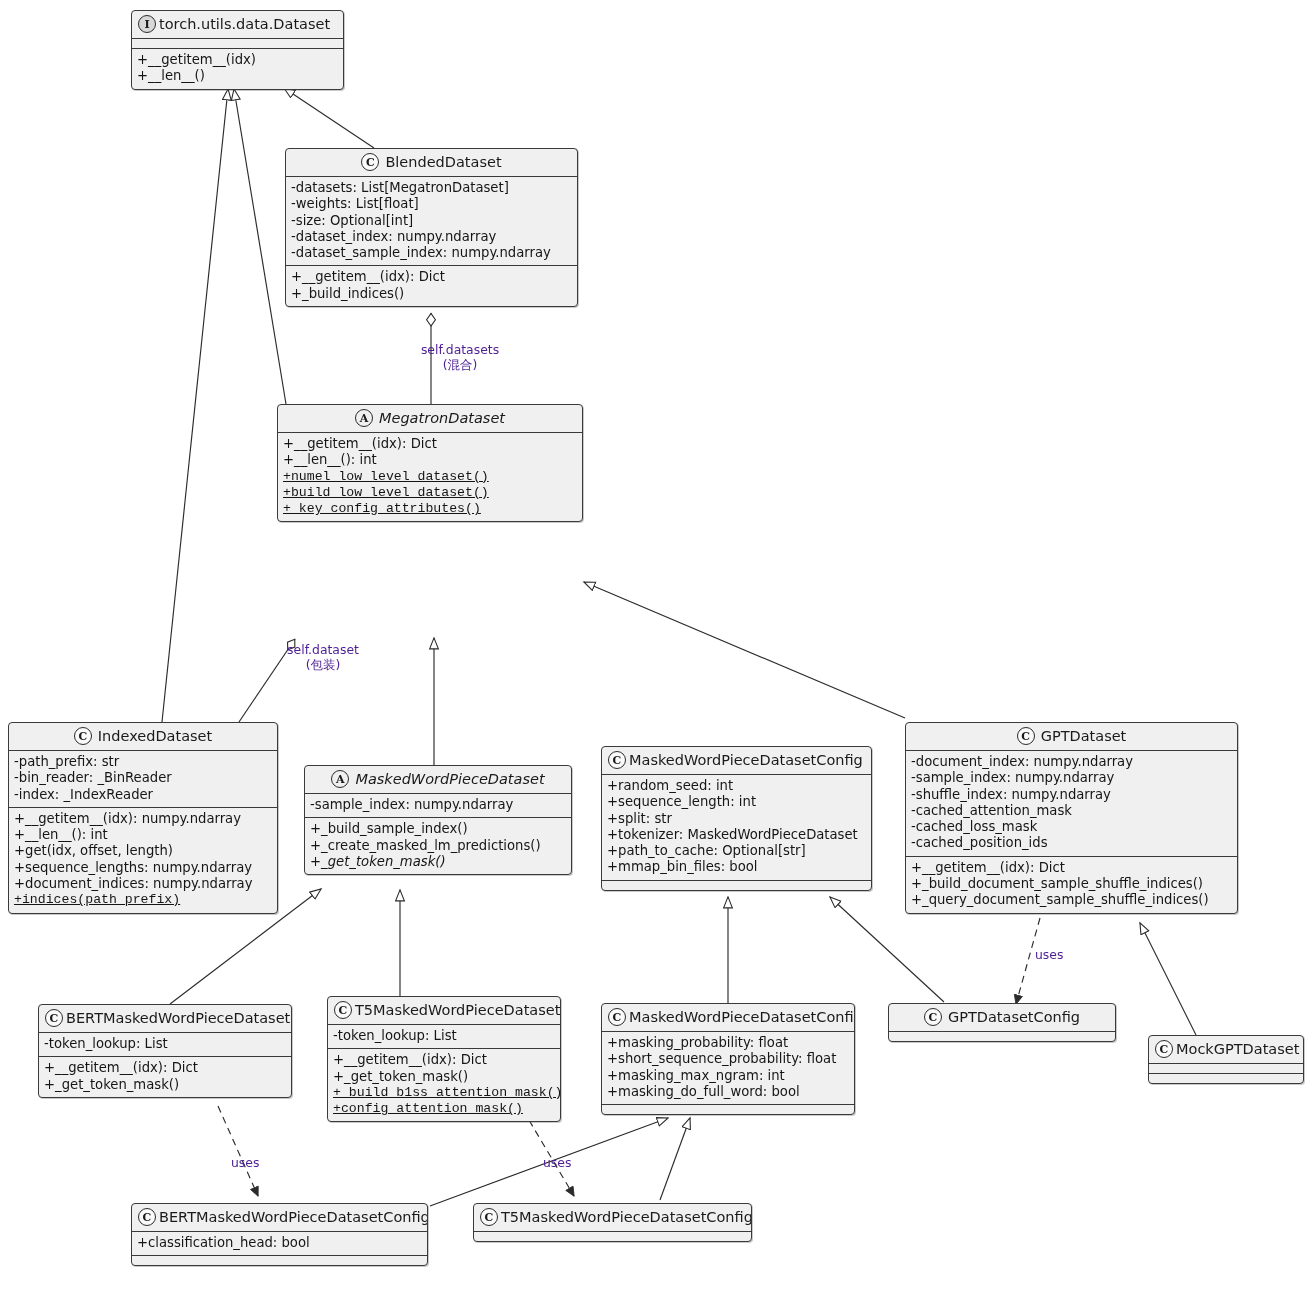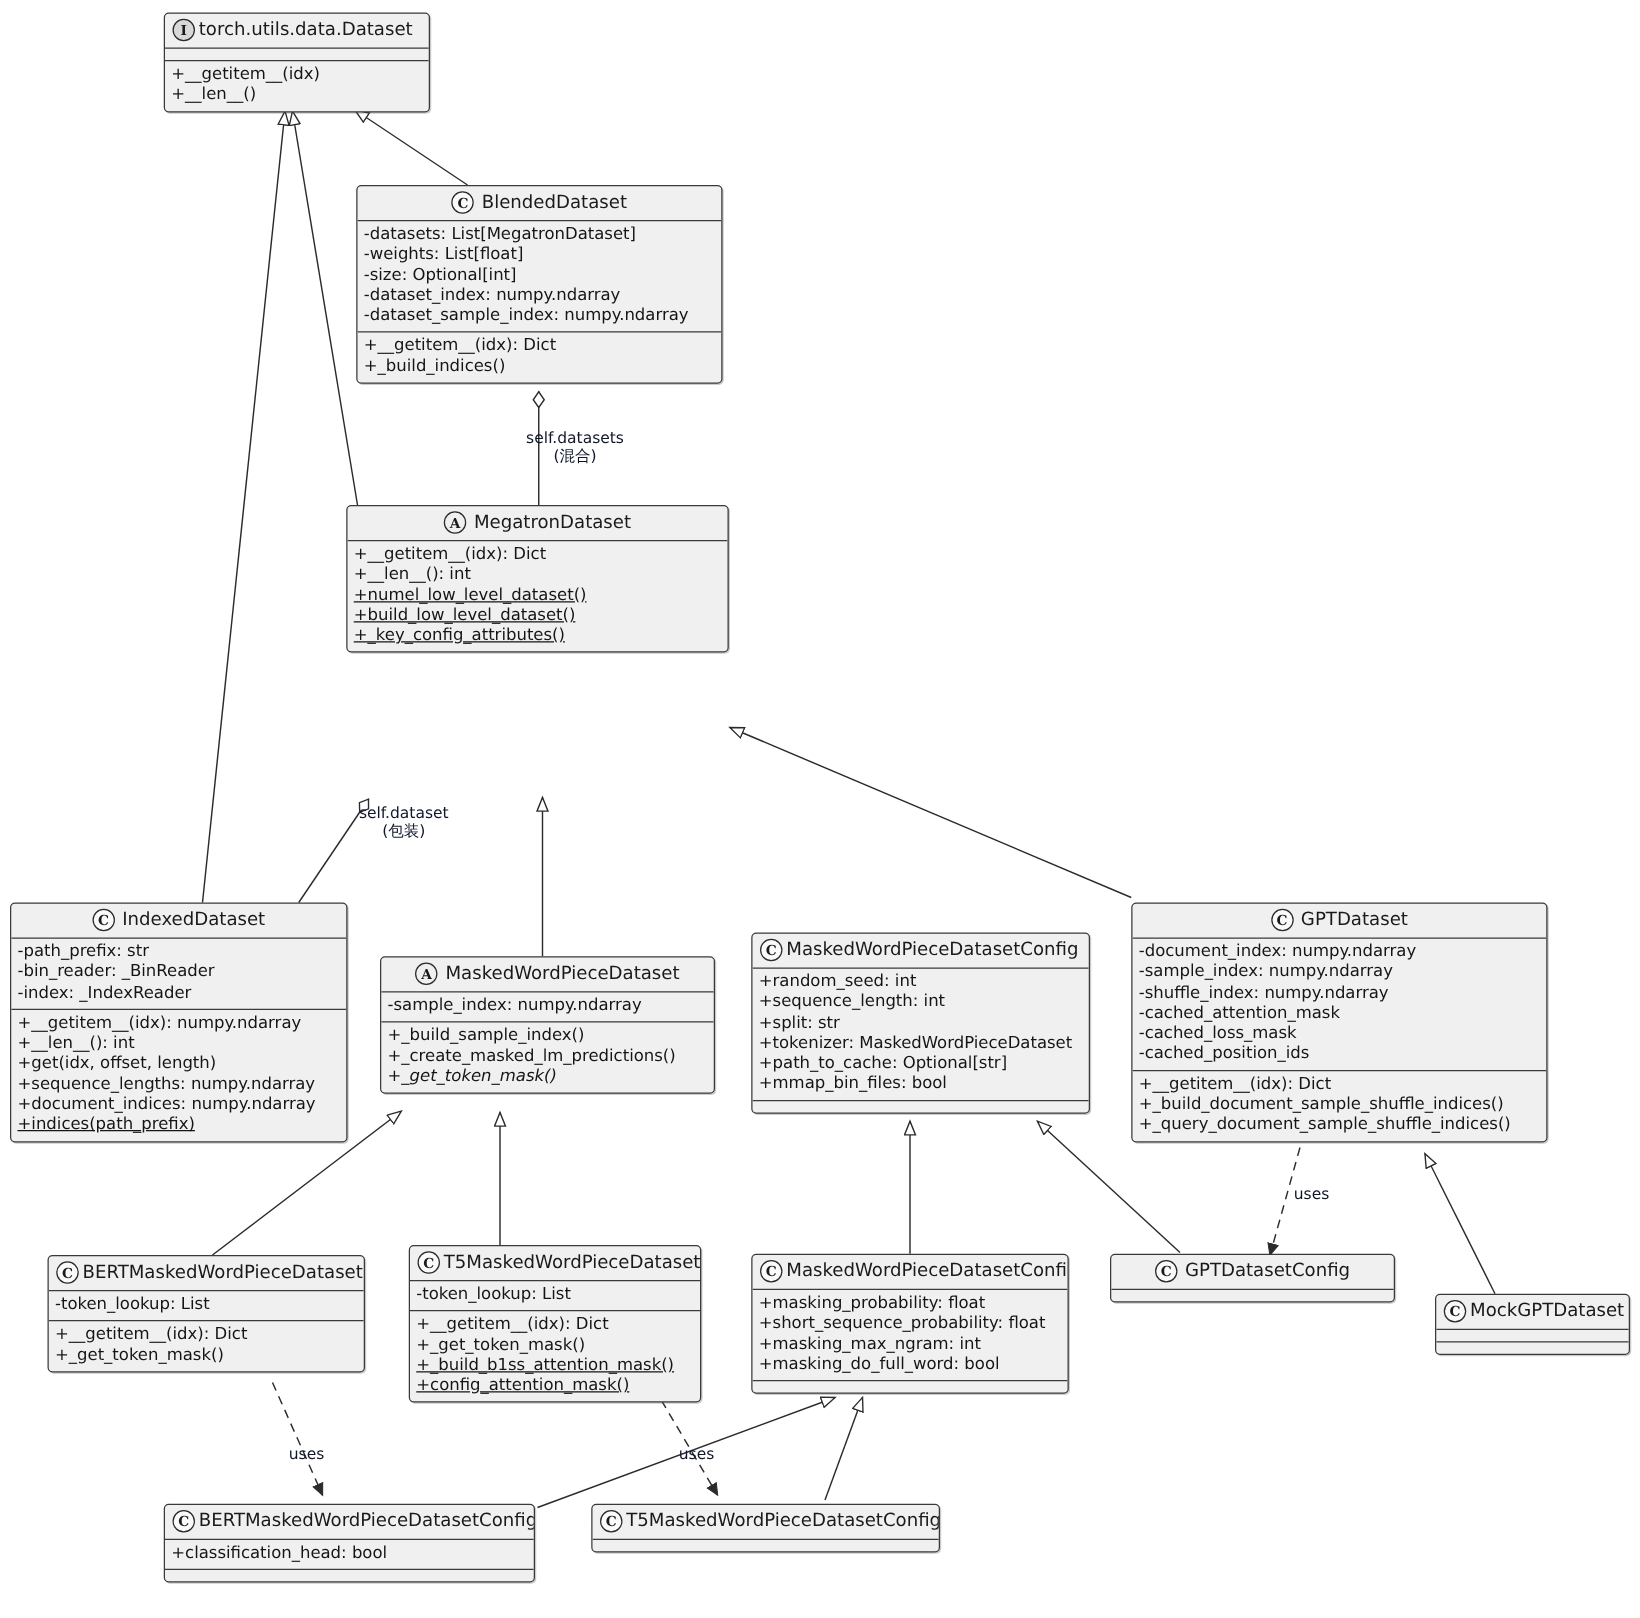--- a/index.html
+++ b/index.html
@@ -54,38 +54,38 @@
     font-size: 11px;
     font-weight: bold;
     font-family: "DejaVu Serif", serif;
     line-height: 1;
     flex: none;
   }
   .stereo.iface { background: #d8d8d8; }
   .stereo.abs   { background: #f0f0f0; }
   .stereo.cls   { background: #fafafa; }
   .cname { }
-  .cname.italic { }
+  .cname.italic { font-style: italic; }
   .compartment {
     border-top: 1px solid #3a3a3a;
     padding: 3px 22px 4px 5px;
   }
   .compartment.empty { padding: 0; height: 9px; }
   .compartment div {
     font-size: 13.2px;
     color: #151515;
     line-height: 1.235;
     white-space: nowrap;
   }
-  .compartment div.static { text-decoration: underline; }
+  .compartment div.static { text-decoration: underline; font-family: Liberation Mono, monospace; }
   .compartment div.abstract { font-style: italic; }
   .edge-label {
     position: absolute;
     font-size: 12.4px;
-    color: #0f172a;
+    color: #4c1d95;
     line-height: 1.22;
     white-space: nowrap;
   }
   .edge-label.center { text-align: center; }
 </style>
 </head>
 <body>
 
 <div id="canvas">
 

